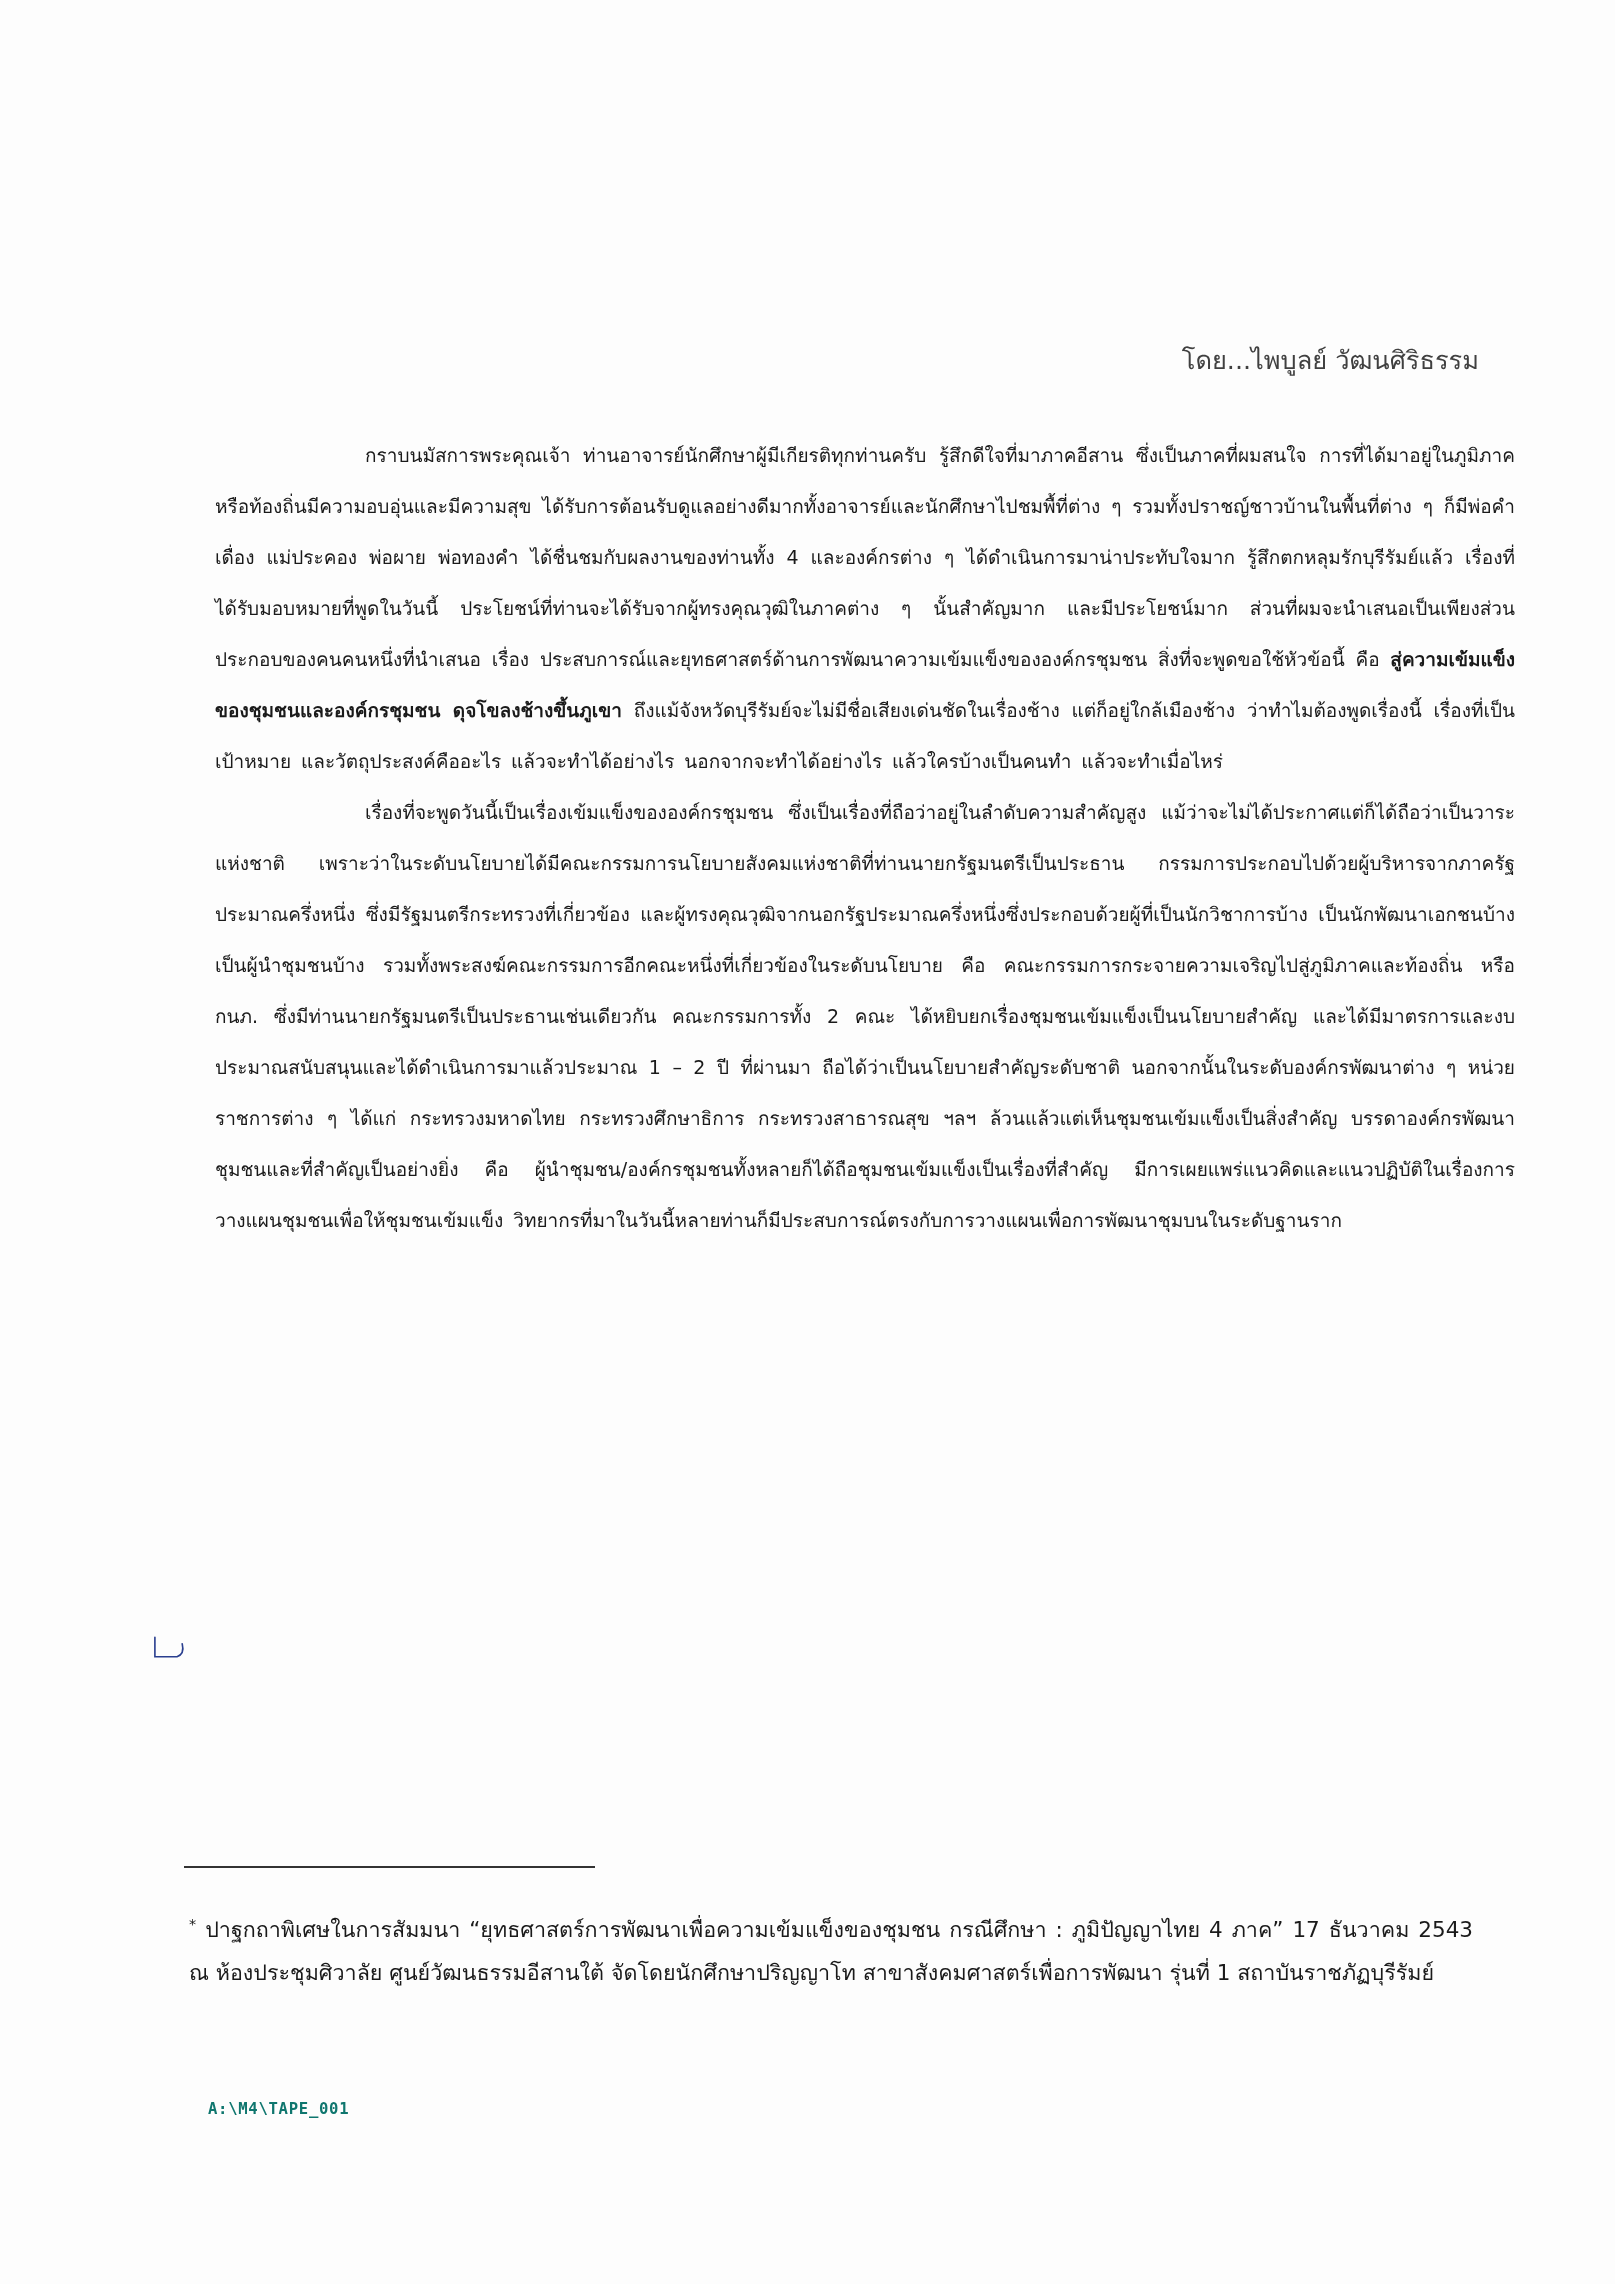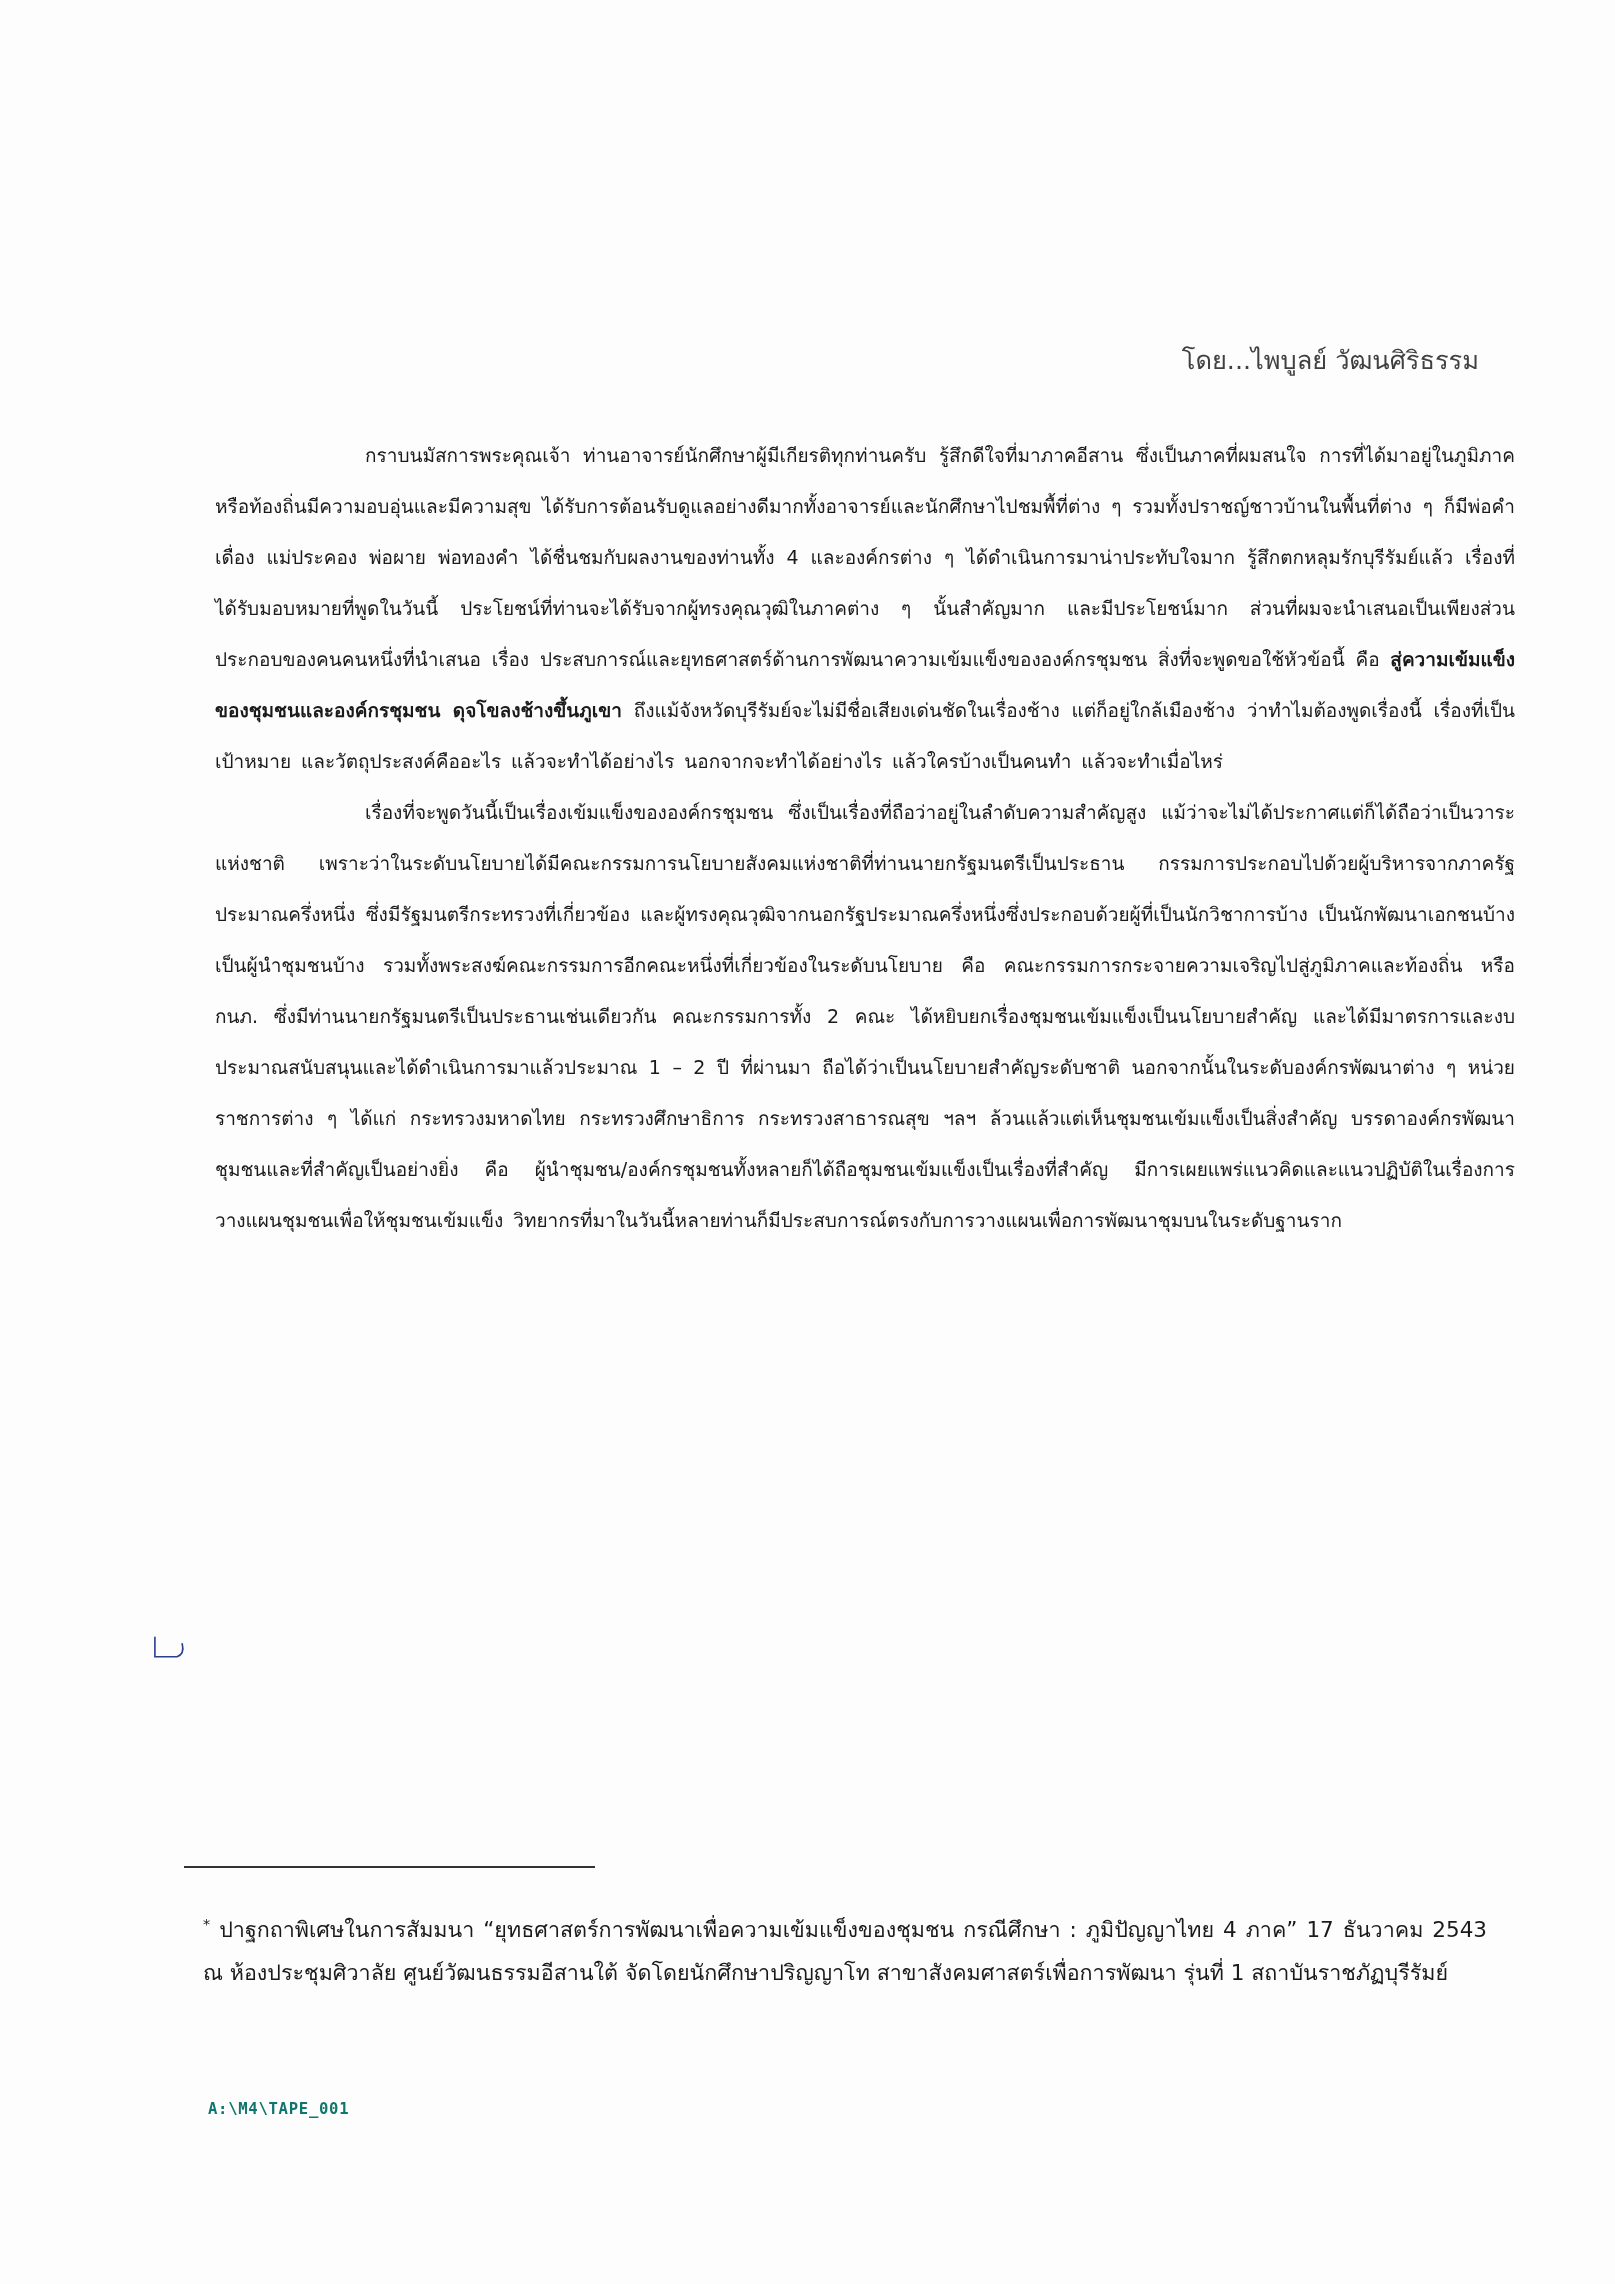--- a/index.html
+++ b/index.html
@@ -35,21 +35,21 @@
 
   .margin-mark {
     position: absolute; left: 151px; top: 1636px; width: 39px; height: 26px;
   }
 
   .footnote-rule {
     position: absolute; left: 184px; top: 1866px; width: 411px; height: 0;
     border-top: 2px solid #333;
   }
   .footnote {
-    position: absolute; left: 203px; top: 1903px; width: 1284px;
+    position: absolute; left: 189px; top: 1903px; width: 1284px;
     font-size: 21.5px; line-height: 43px; text-align: justify;
   }
   .footnote .mark { font-size: 14.3px; vertical-align: super; margin-right: 9px; }
   .footnote .text { display: inline; }
   .file-ref {
     position: absolute; left: 208px; top: 2100px;
     font-family: "DejaVu Sans Mono", monospace; font-weight: bold; font-size: 15.6px; color: #0f766e;
     letter-spacing: 0.7px;
   }
 </style>

